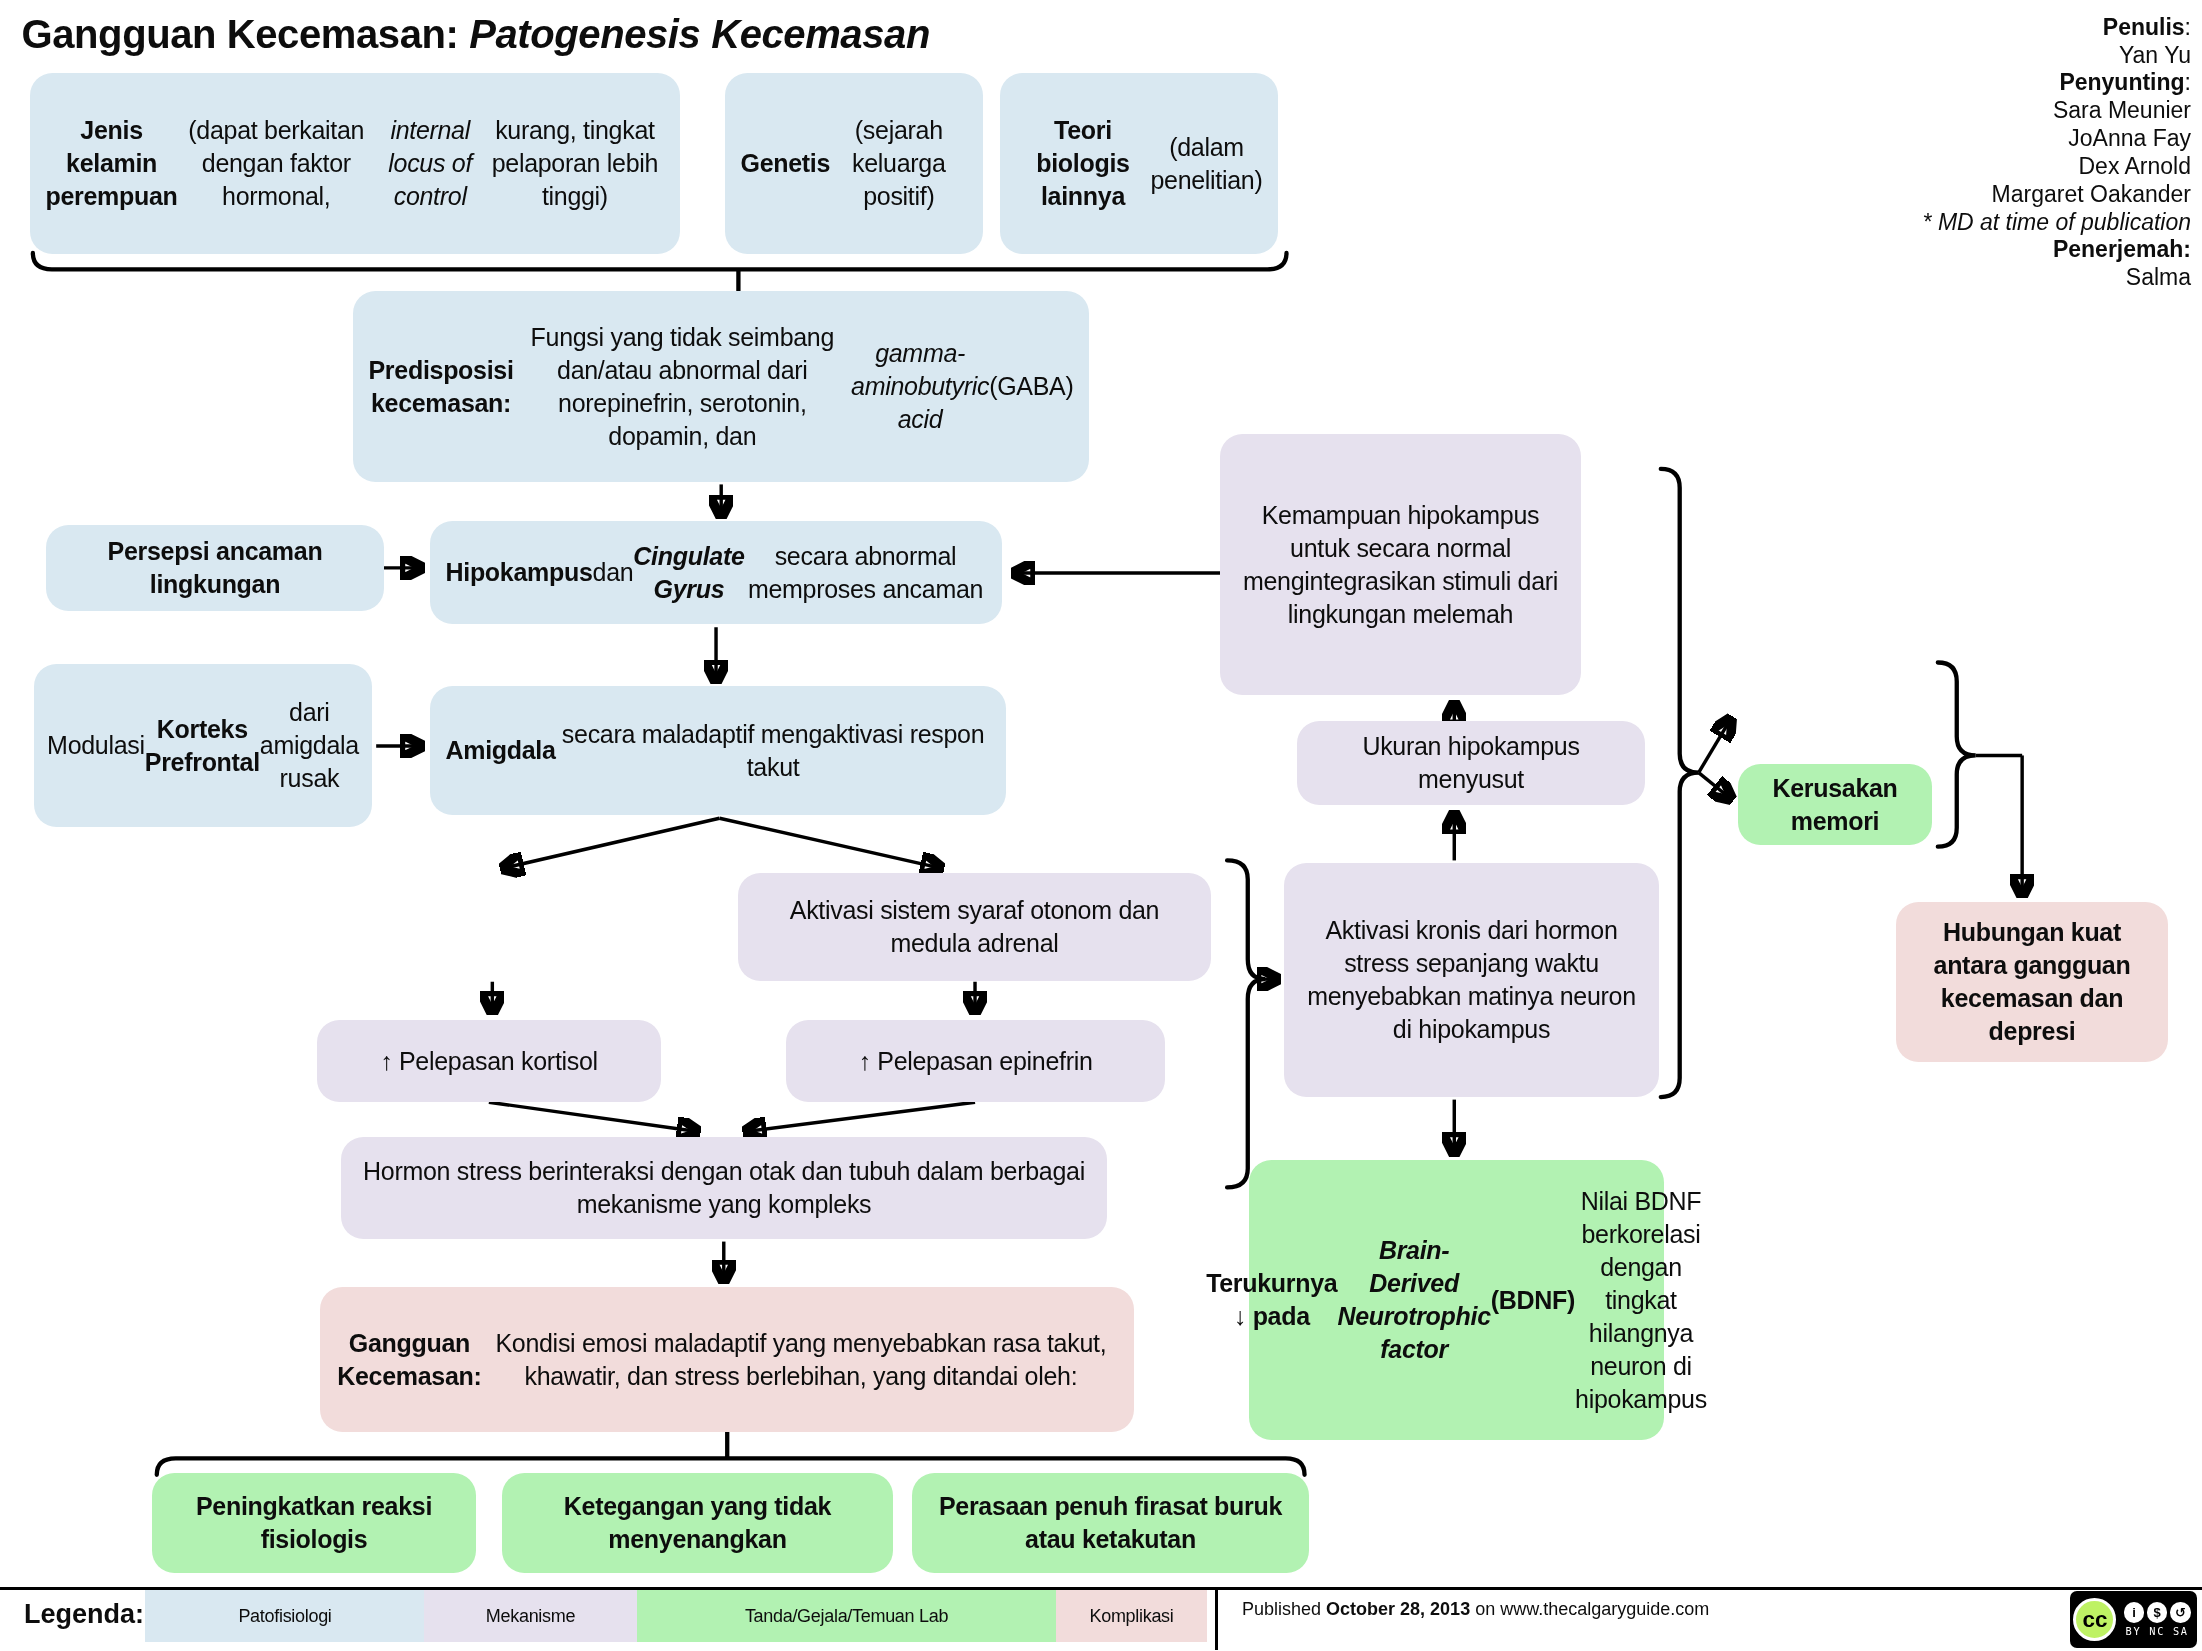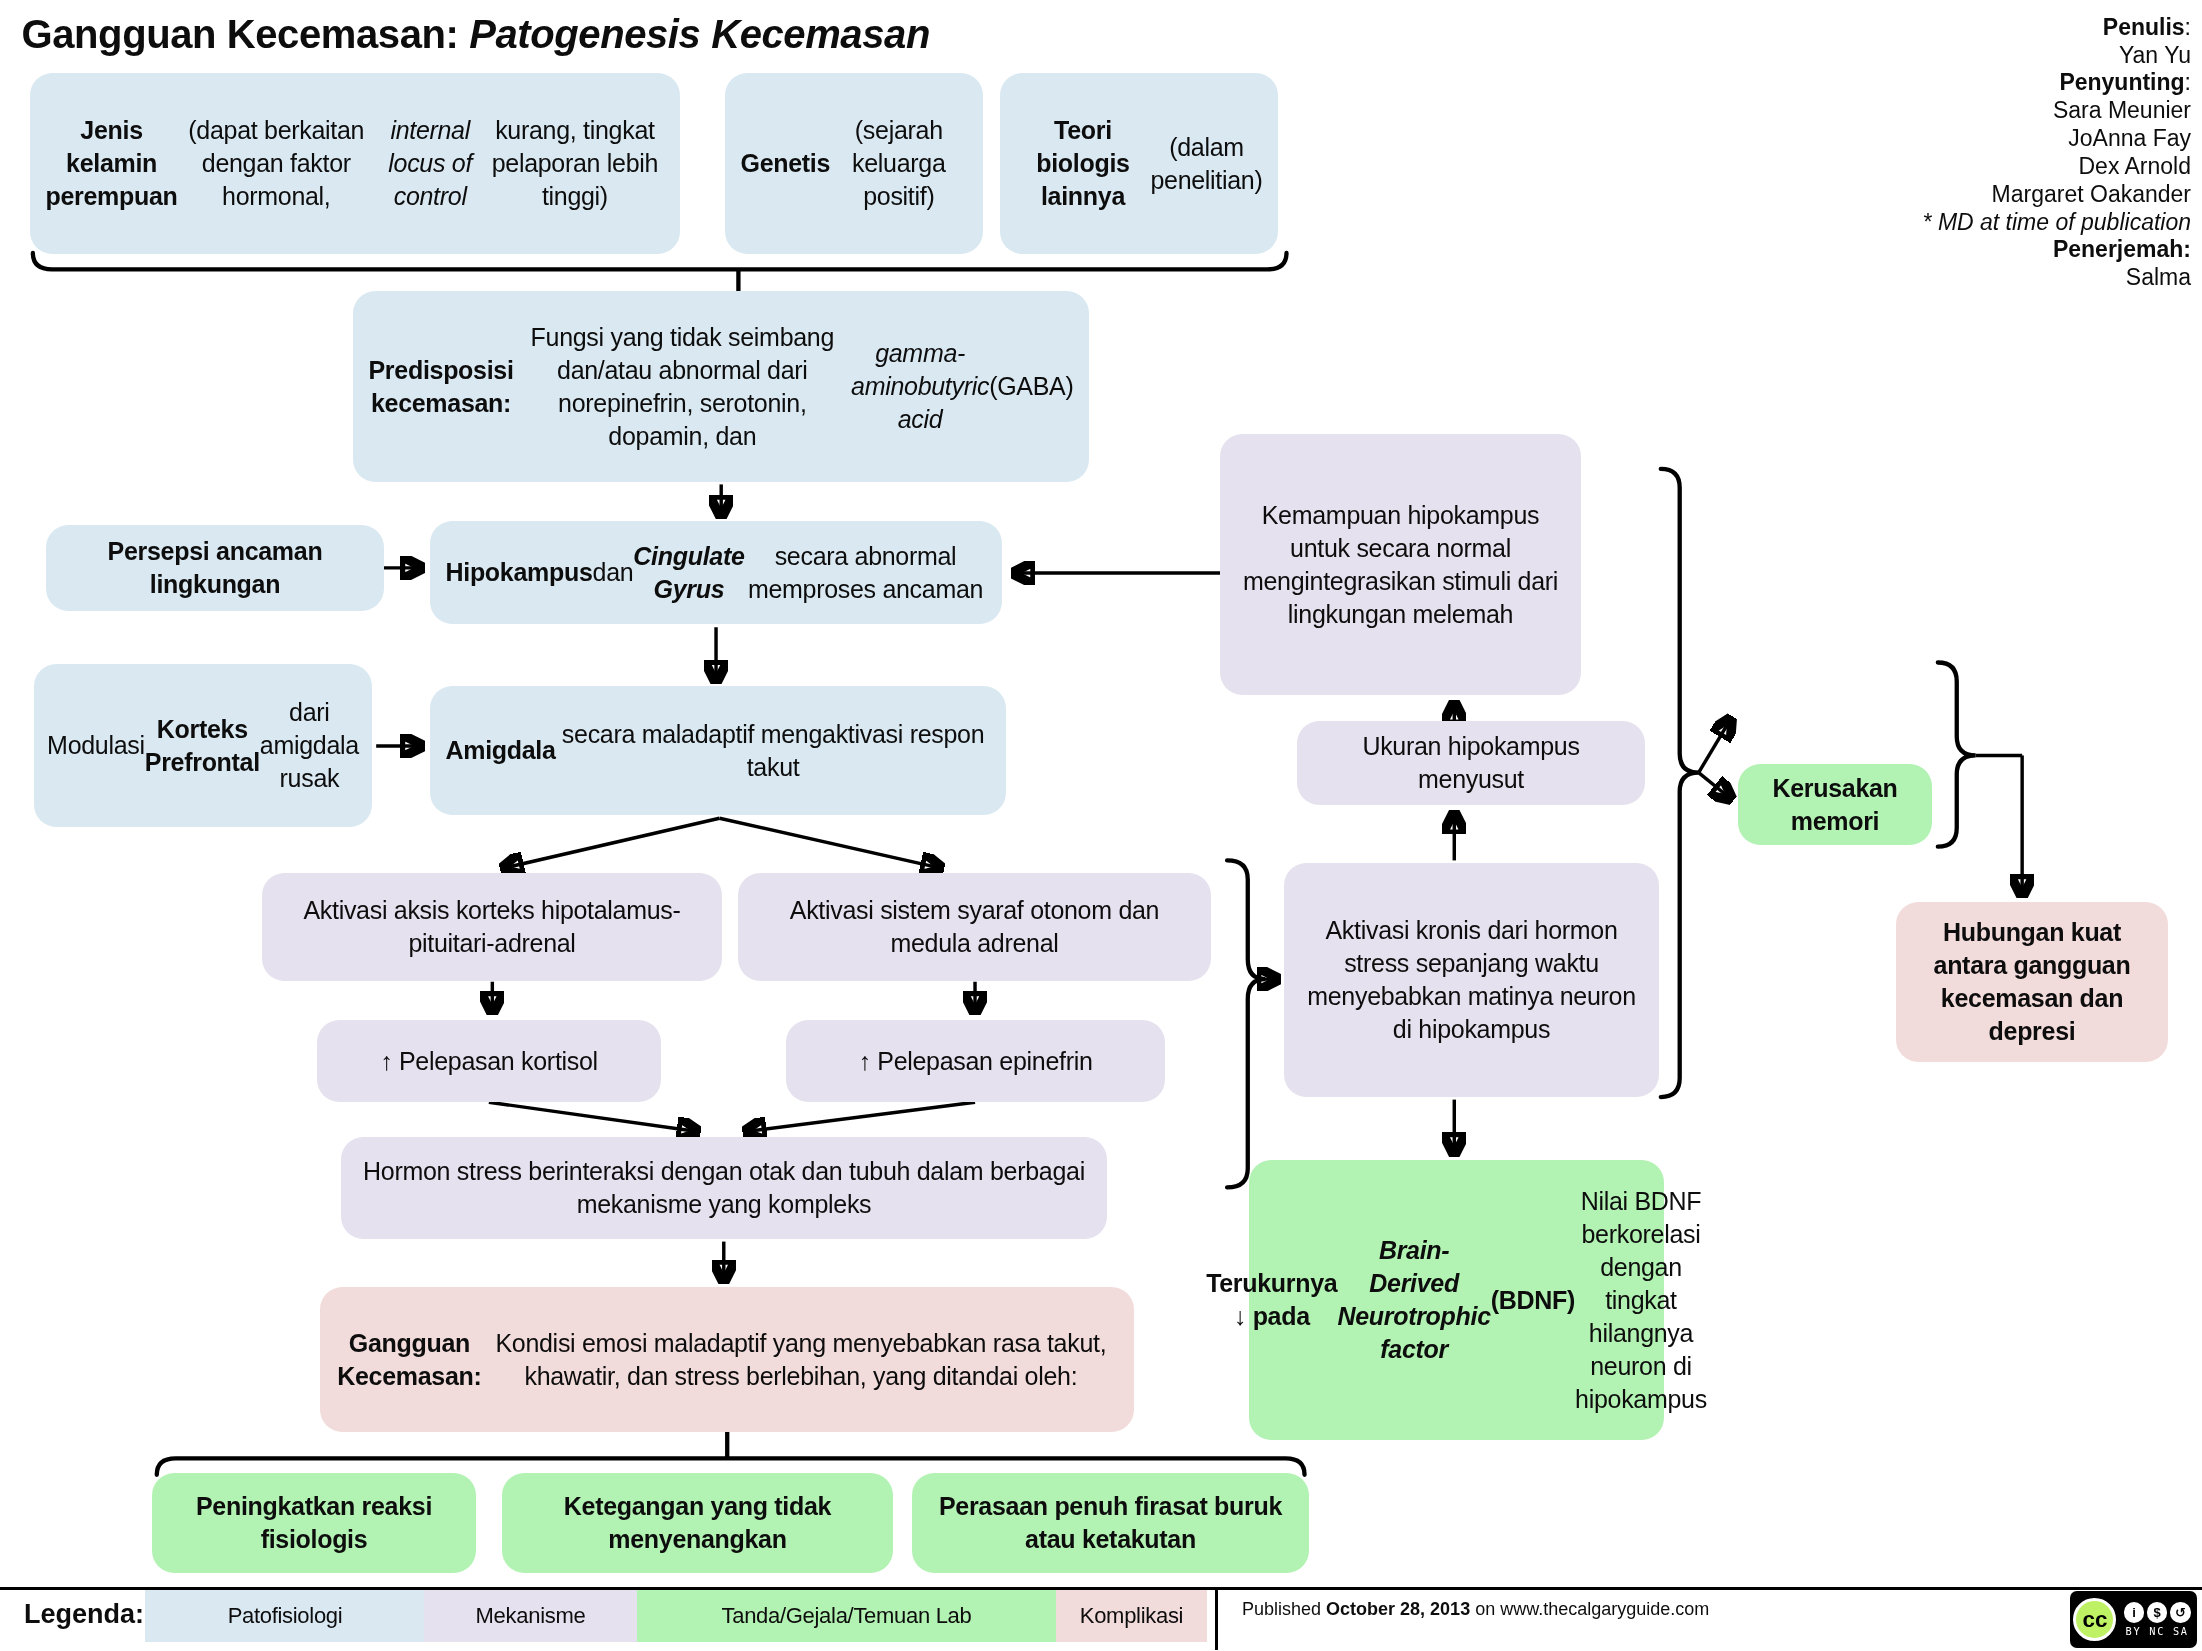--- a/index.html
+++ b/index.html
@@ -33,21 +33,21 @@
   #connectors{position:absolute;left:0;top:0;pointer-events:none;}
   #connectors line,#connectors path{stroke:var(--c-line);stroke-width:4;fill:none;}
   #connectors path.bracket{stroke-width:5;stroke-linecap:round;}
   .legendbar{
     position:absolute;left:0;top:1587px;width:2203px;height:65px;border-top:3.4px solid #000;
     box-sizing:border-box;
   }
   .legend-label{position:absolute;left:24px;top:1599px;font-size:27px;font-weight:700;}
   .swatch{
     position:absolute;top:1590px;height:52px;display:flex;align-items:center;justify-content:center;
-    font-size:22px;letter-spacing:-0.3px;
+    font-size:18px;letter-spacing:-0.3px;
   }
   .legend-divider{position:absolute;top:1590px;left:1215px;width:2.6px;height:60px;background:#000;}
   .published{position:absolute;left:1242px;top:1599px;font-size:18px;}
   
   .cc-badge{
     position:absolute;left:2070px;top:1591px;width:127px;height:57px;background:#000;
     border-radius:6.9px;display:flex;align-items:center;gap:4.3px;padding:3.4px;box-sizing:border-box;
   }
   .cc-circle{
     width:43px;height:43px;border-radius:50%;background:#bef264;border:3.4px solid #fff;box-sizing:border-box;
@@ -157,23 +157,20 @@
   <div class="box blue" style="left:34px;top:664px;width:338px;height:163px">
       <span>Modulasi </span>
       <span style="font-weight: 700;">Korteks Prefrontal</span>
       <span> dari amigdala rusak</span>
     </div>
   <div class="box blue" style="left:430px;top:686px;width:576px;height:129px">
       <span style="font-weight: 700;">Amigdala</span>
       <span> secara maladaptif mengaktivasi respon takut</span>
     </div>
 
-  <div class="box lav" style="left:262px;top:873px;width:460px;height:108px">
-      <span>Aktivasi aksis korteks hipotalamus-pituitari-adrenal</span>
-    </div>
   <div class="box lav" style="left:738px;top:873px;width:473px;height:108px">
       <span>Aktivasi sistem syaraf otonom dan medula adrenal</span>
     </div>
   <div class="box lav" style="left:317px;top:1020px;width:344px;height:82px">
       <span>↑ Pelepasan kortisol</span>
     </div>
   <div class="box lav" style="left:786px;top:1020px;width:379px;height:82px">
       <span>↑ Pelepasan epinefrin</span>
     </div>
   <div class="box lav" style="left:341px;top:1137px;width:766px;height:102px">

